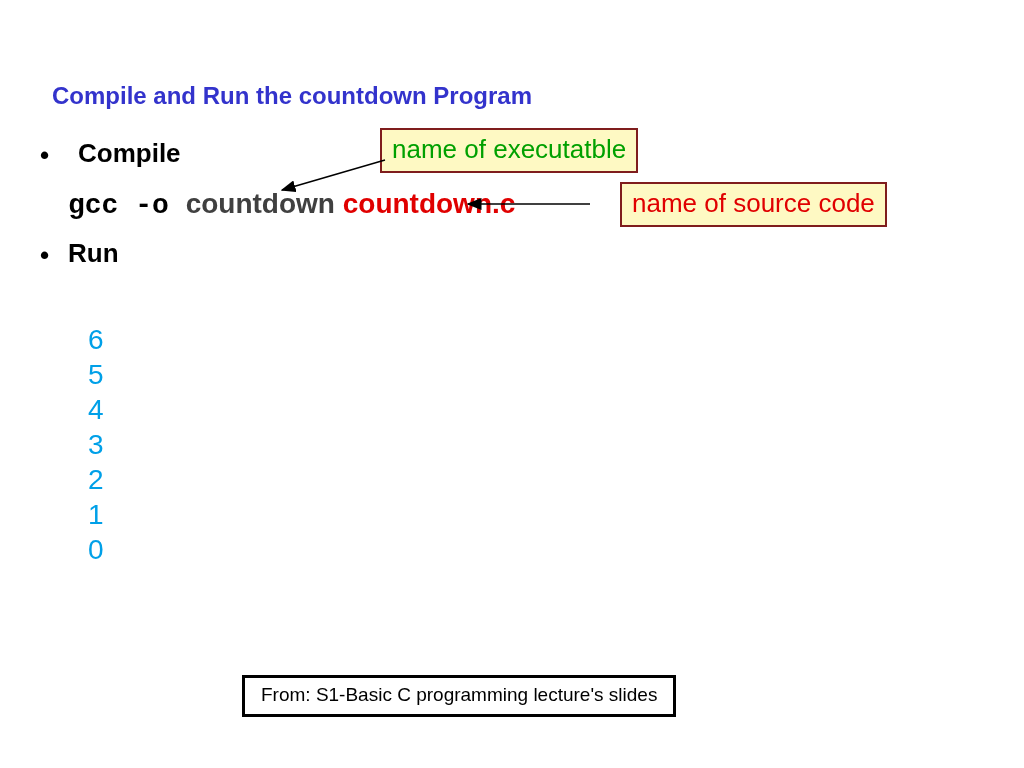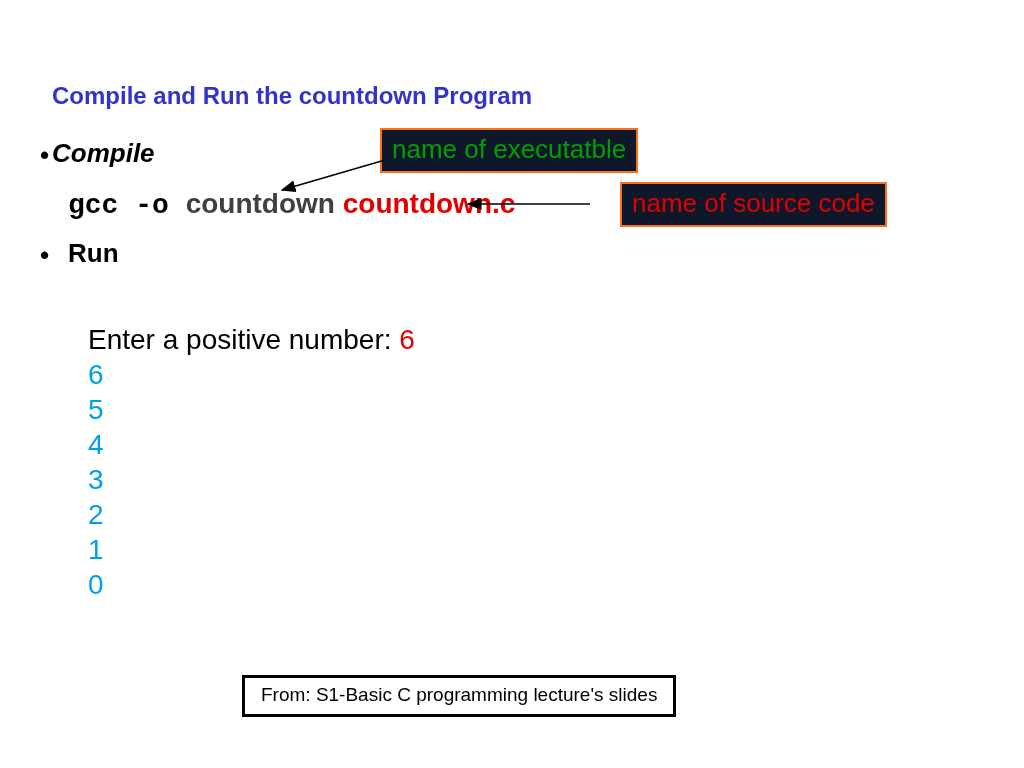--- a/index.html
+++ b/index.html
@@ -28,21 +28,21 @@
     font-size: 26px;
     font-weight: bold;
     color: #000;
   }
   .bullet1::before {
     content: "•";
     position: absolute;
     left: 0;
     top: 2px;
   }
-  .bullet1-text { margin-left: 12px; font-style: italic; }
+  .bullet1-text { margin-left: 38px; }
   .cmdline {
     position: absolute;
     left: 68px;
     top: 188px;
     font-size: 28px;
     font-weight: bold;
   }
   .cmdline .gcc { color: #000; font-family: Liberation Mono, monospace; }
   .cmdline .exe { color: #404040; }
   .cmdline .src { color: #e00000; }
@@ -69,22 +69,22 @@
     font-size: 28px;
     line-height: 1.25;
     color: #000;
   }
   .runblock .prompt {}
   .runblock .enterline {}
   .runblock .input { color: #e00000; }
   .runblock .outnum { color: #00a0e8; display: block; }
   .annot-box {
     position: absolute;
-    border: 2px solid #f97316;
-    background: #0f172a;
+    border: 2px solid #7f1d1d;
+    background: #fef9c3;
     padding: 4px 10px 6px 10px;
     font-size: 26px;
     font-family: "Comic Sans MS", "Segoe Script", cursive, sans-serif;
   }
   .annot-exe {
     left: 380px;
     top: 128px;
     color: #00a000;
   }
   .annot-src {
@@ -122,23 +122,20 @@
 
 <div class="cmdline">
   <span class="gcc">gcc -o </span><span class="exe">countdown </span><span class="src">countdown.c</span>
 </div>
 
 <div class="bullet2">
   <span class="bullet2-text">Run</span>
 </div>
 
 <div class="runblock">
-  <div class="enterline">
-    <span>Enter a positive number: </span><span class="input">6</span>
-  </div>
   <span class="outnum">6</span>
   <span class="outnum">5</span>
   <span class="outnum">4</span>
   <span class="outnum">3</span>
   <span class="outnum">2</span>
   <span class="outnum">1</span>
   <span class="outnum">0</span>
 </div>
 
 <div class="annot-box annot-exe">name of executatble</div>

